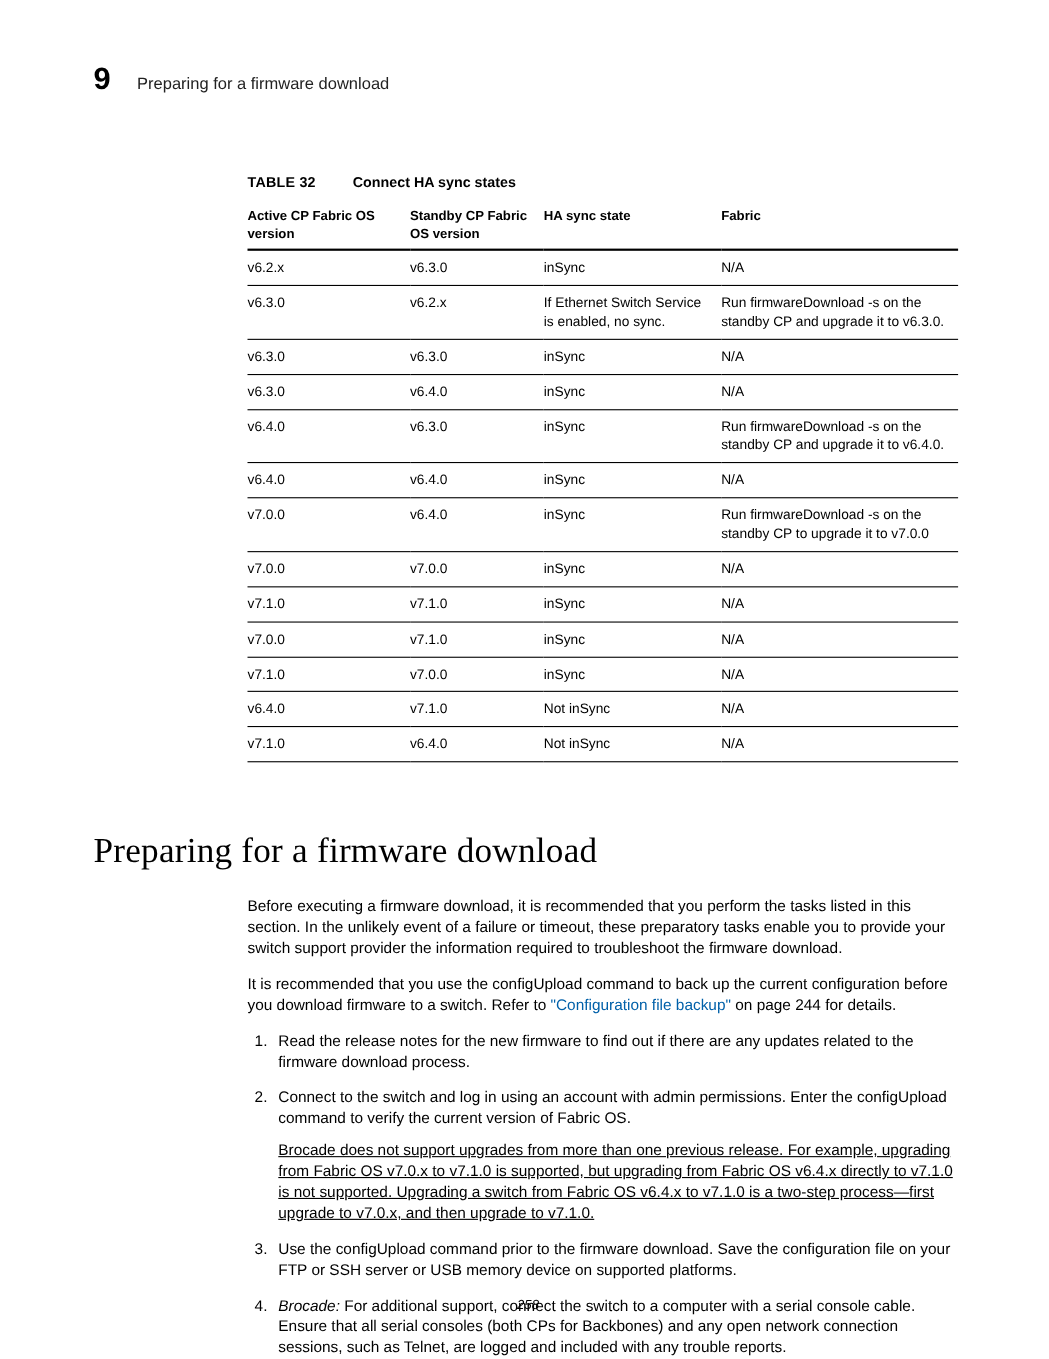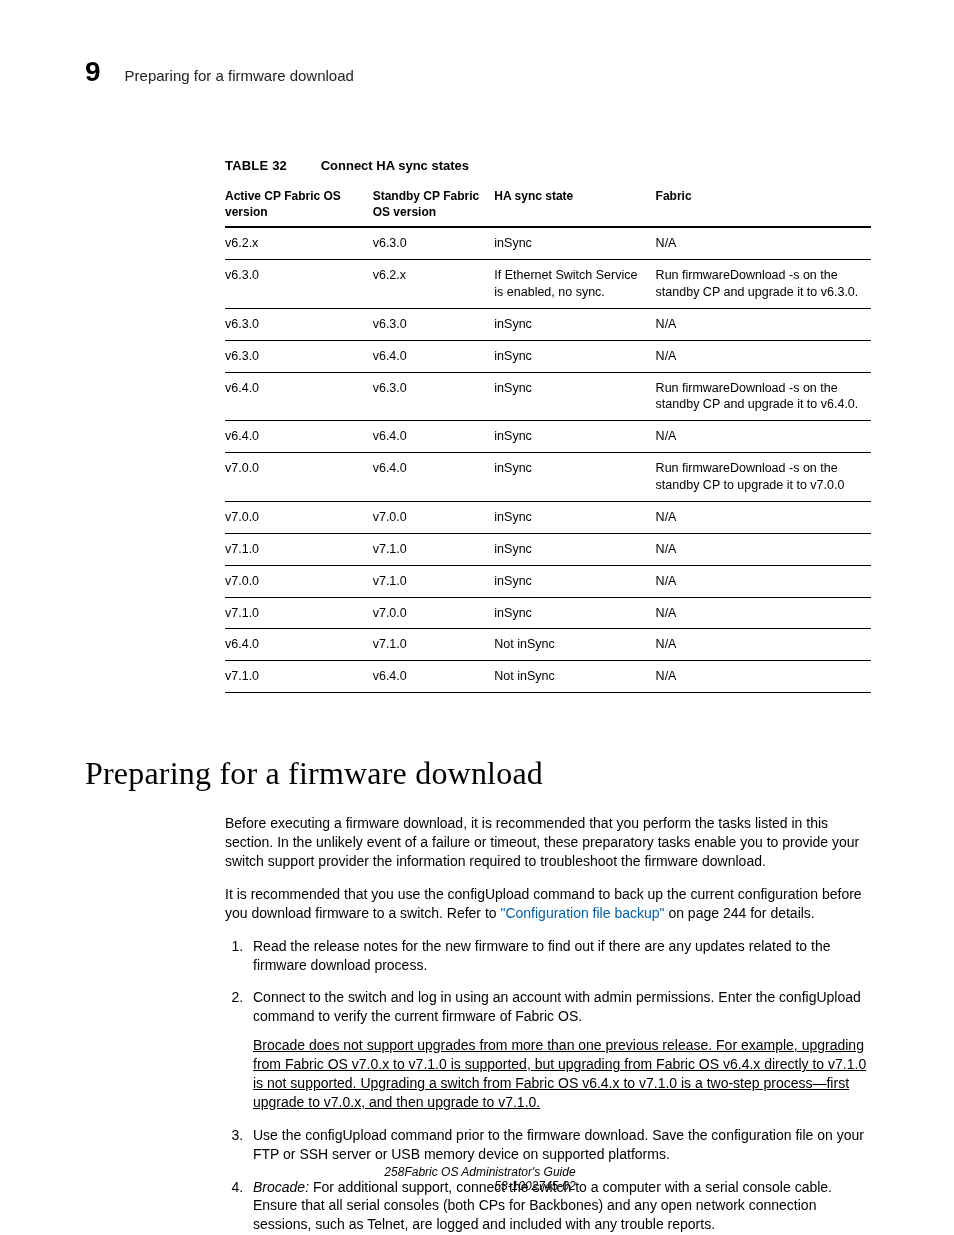--- a/index.html
+++ b/index.html
@@ -221,33 +221,29 @@
 
   <div class="body-text">
     <p>Before executing a firmware download, it is recommended that you perform the tasks listed in this section. In the unlikely event of a failure or timeout, these preparatory tasks enable you to provide your switch support provider the information required to troubleshoot the firmware download.</p>
     <p>
       <span>It is recommended that you use the </span><span class="bold">configUpload</span><span> command to back up the current configuration before you download firmware to a switch. Refer to </span><span class="link">"Configuration file backup"</span><span> on page 244 for details.</span>
     </p>
 
     <ol class="steps">
       <li>Read the release notes for the new firmware to find out if there are any updates related to the firmware download process.</li>
       <li>
-        <span>Connect to the switch and log in using an account with admin permissions. Enter the </span><span class="bold">configUpload</span><span> command to verify the current firmware of Fabric OS.</span>
+        <span>Connect to the switch and log in using an account with admin permissions. Enter the </span><span class="bold">configUpload</span><span> command to verify the current version of Fabric OS.</span>
         <p>Brocade does not support upgrades from more than one previous release. For example, upgrading from Fabric OS v7.0.x to v7.1.0 is supported, but upgrading from Fabric OS v6.4.x directly to v7.1.0 is not supported. Upgrading a switch from Fabric OS v6.4.x to v7.1.0 is a two-step process—first upgrade to v7.0.x, and then upgrade to v7.1.0.</p>
       </li>
       <li>
         <span>Use the </span><span class="bold">configUpload</span><span> command prior to the firmware download. Save the configuration file on your FTP or SSH server or USB memory device on supported platforms.</span>
       </li>
       <li>
         <span class="italic">Brocade:</span><span> For additional support, connect the switch to a computer with a serial console cable. Ensure that all serial consoles (both CPs for Backbones) and any open network connection sessions, such as Telnet, are logged and included with any trouble reports.</span>
       </li>
     </ol>
   </div>
 
 </div>
 
 <div class="footer">
   <span>258</span>
-  <span class="right">
-    <span>Fabric OS Administrator's Guide</span><br>
-    <span>53-1002745-02</span>
-  </span>
 </div>
 
 </body></html>

